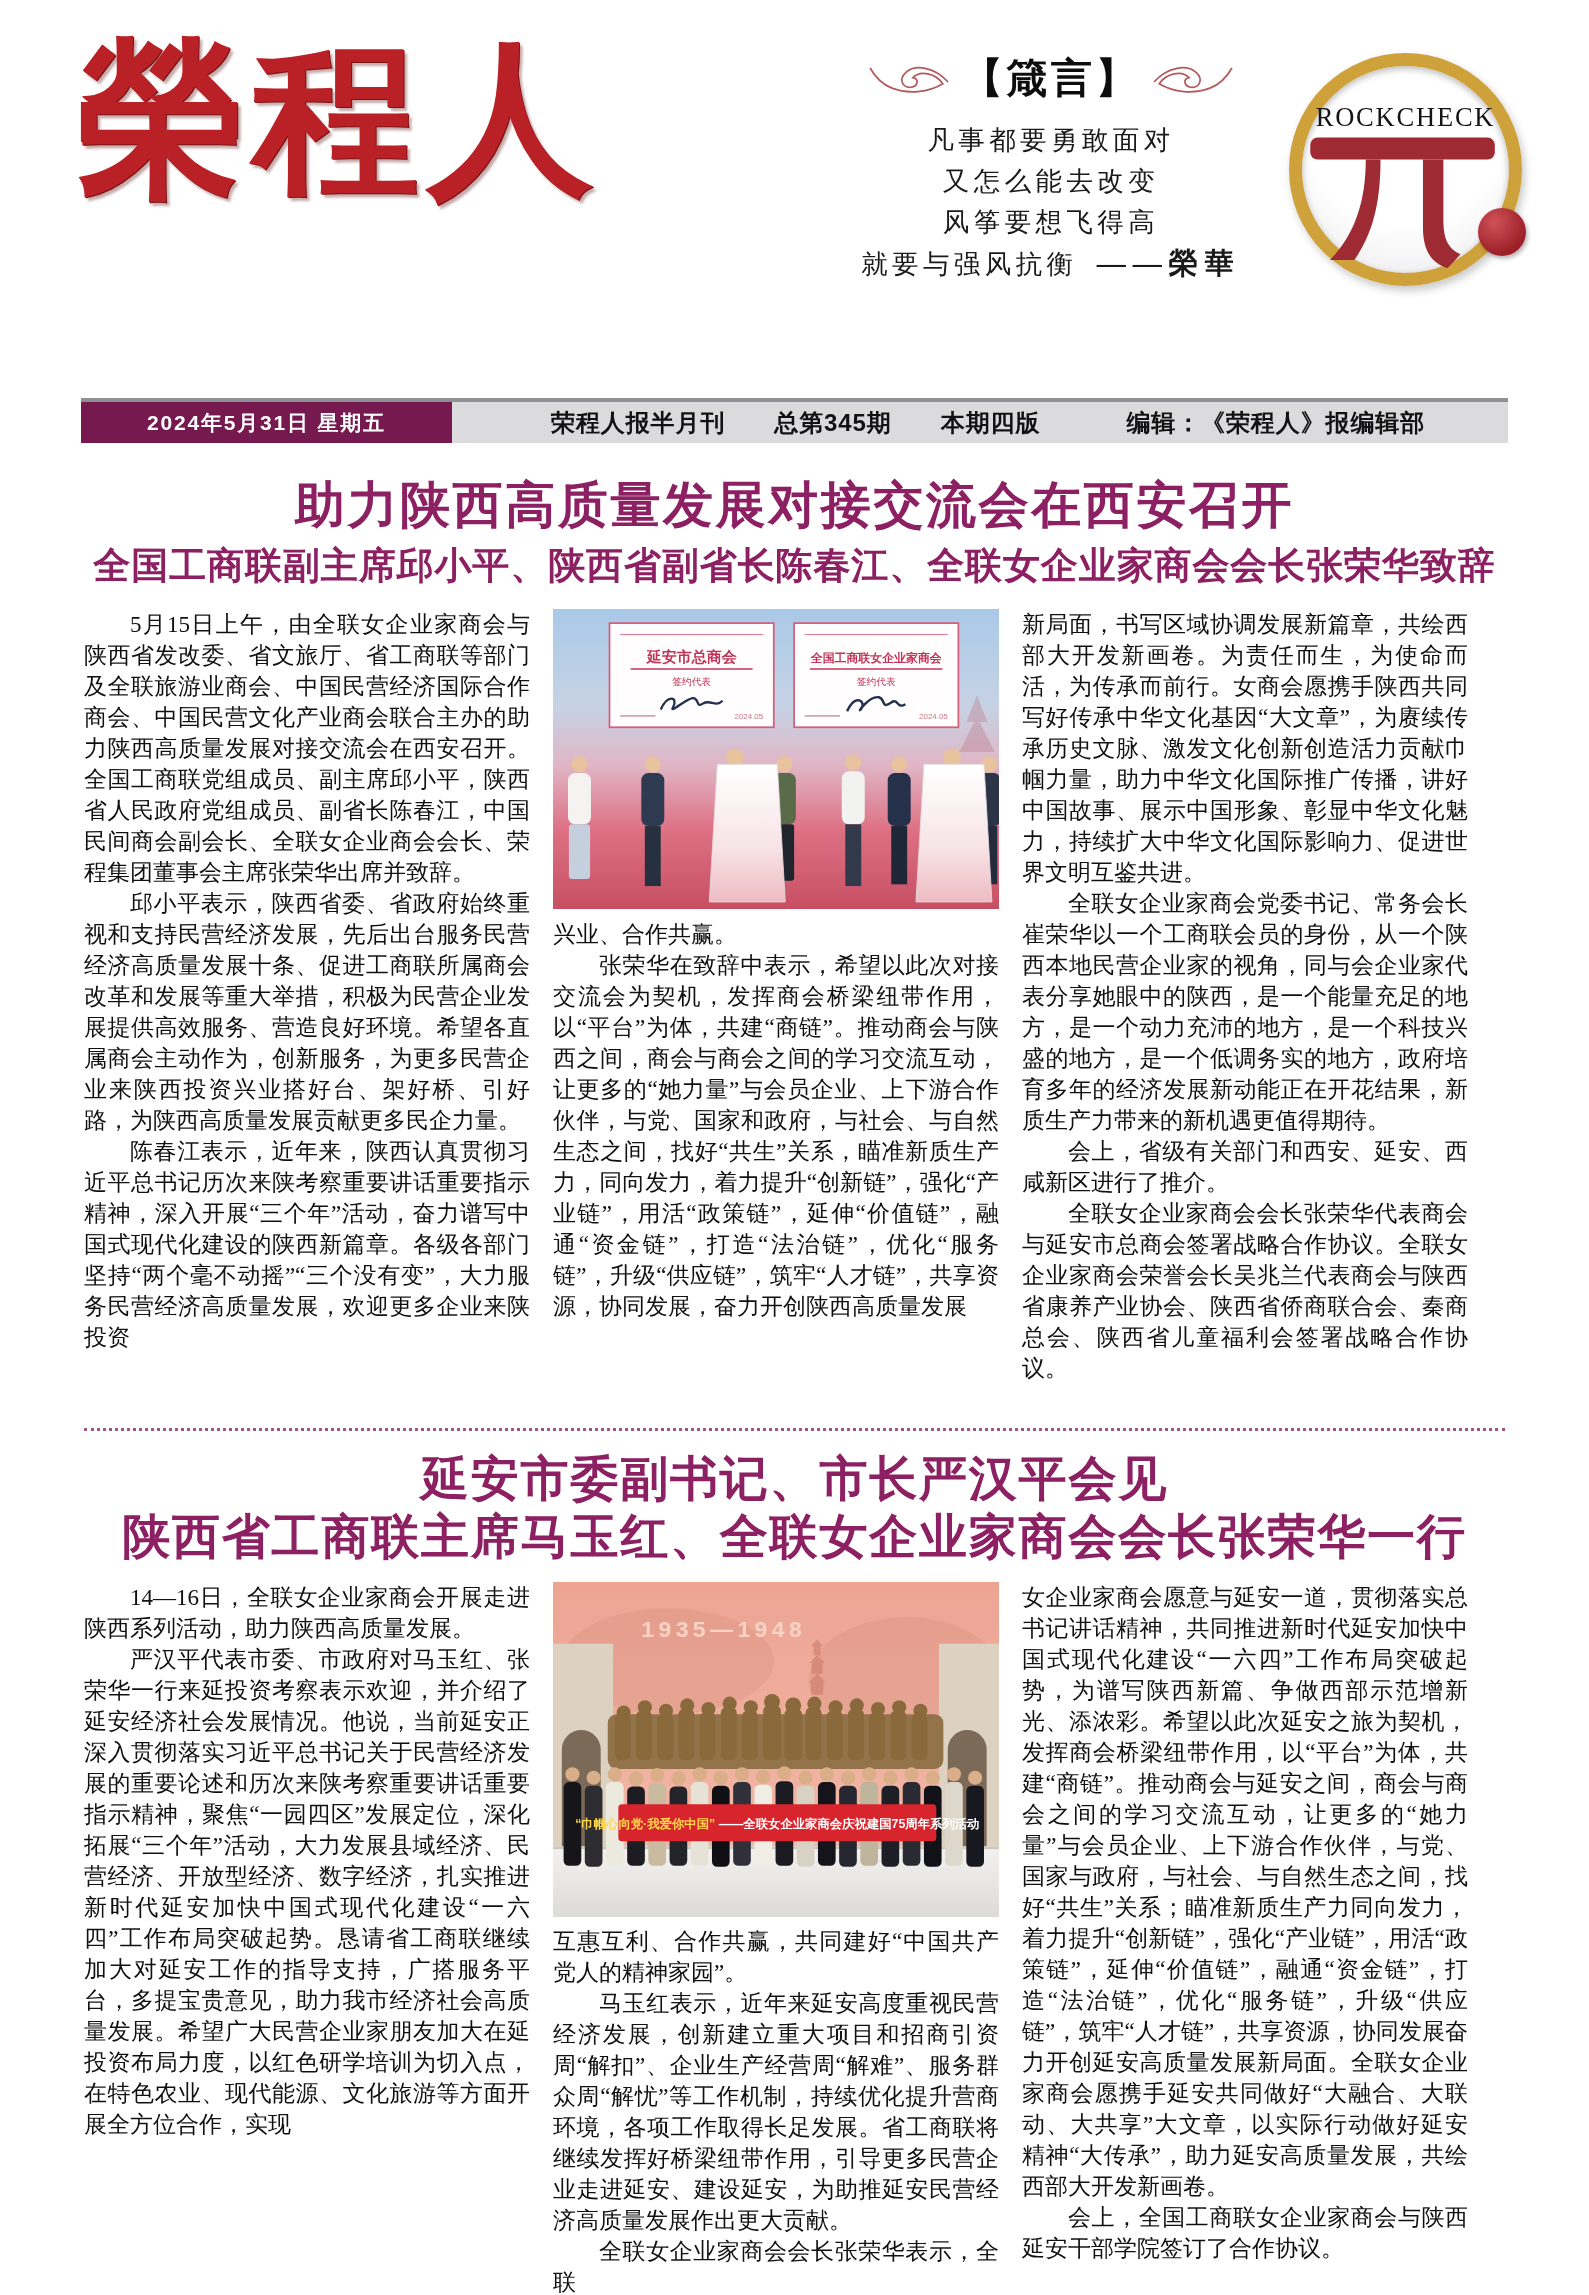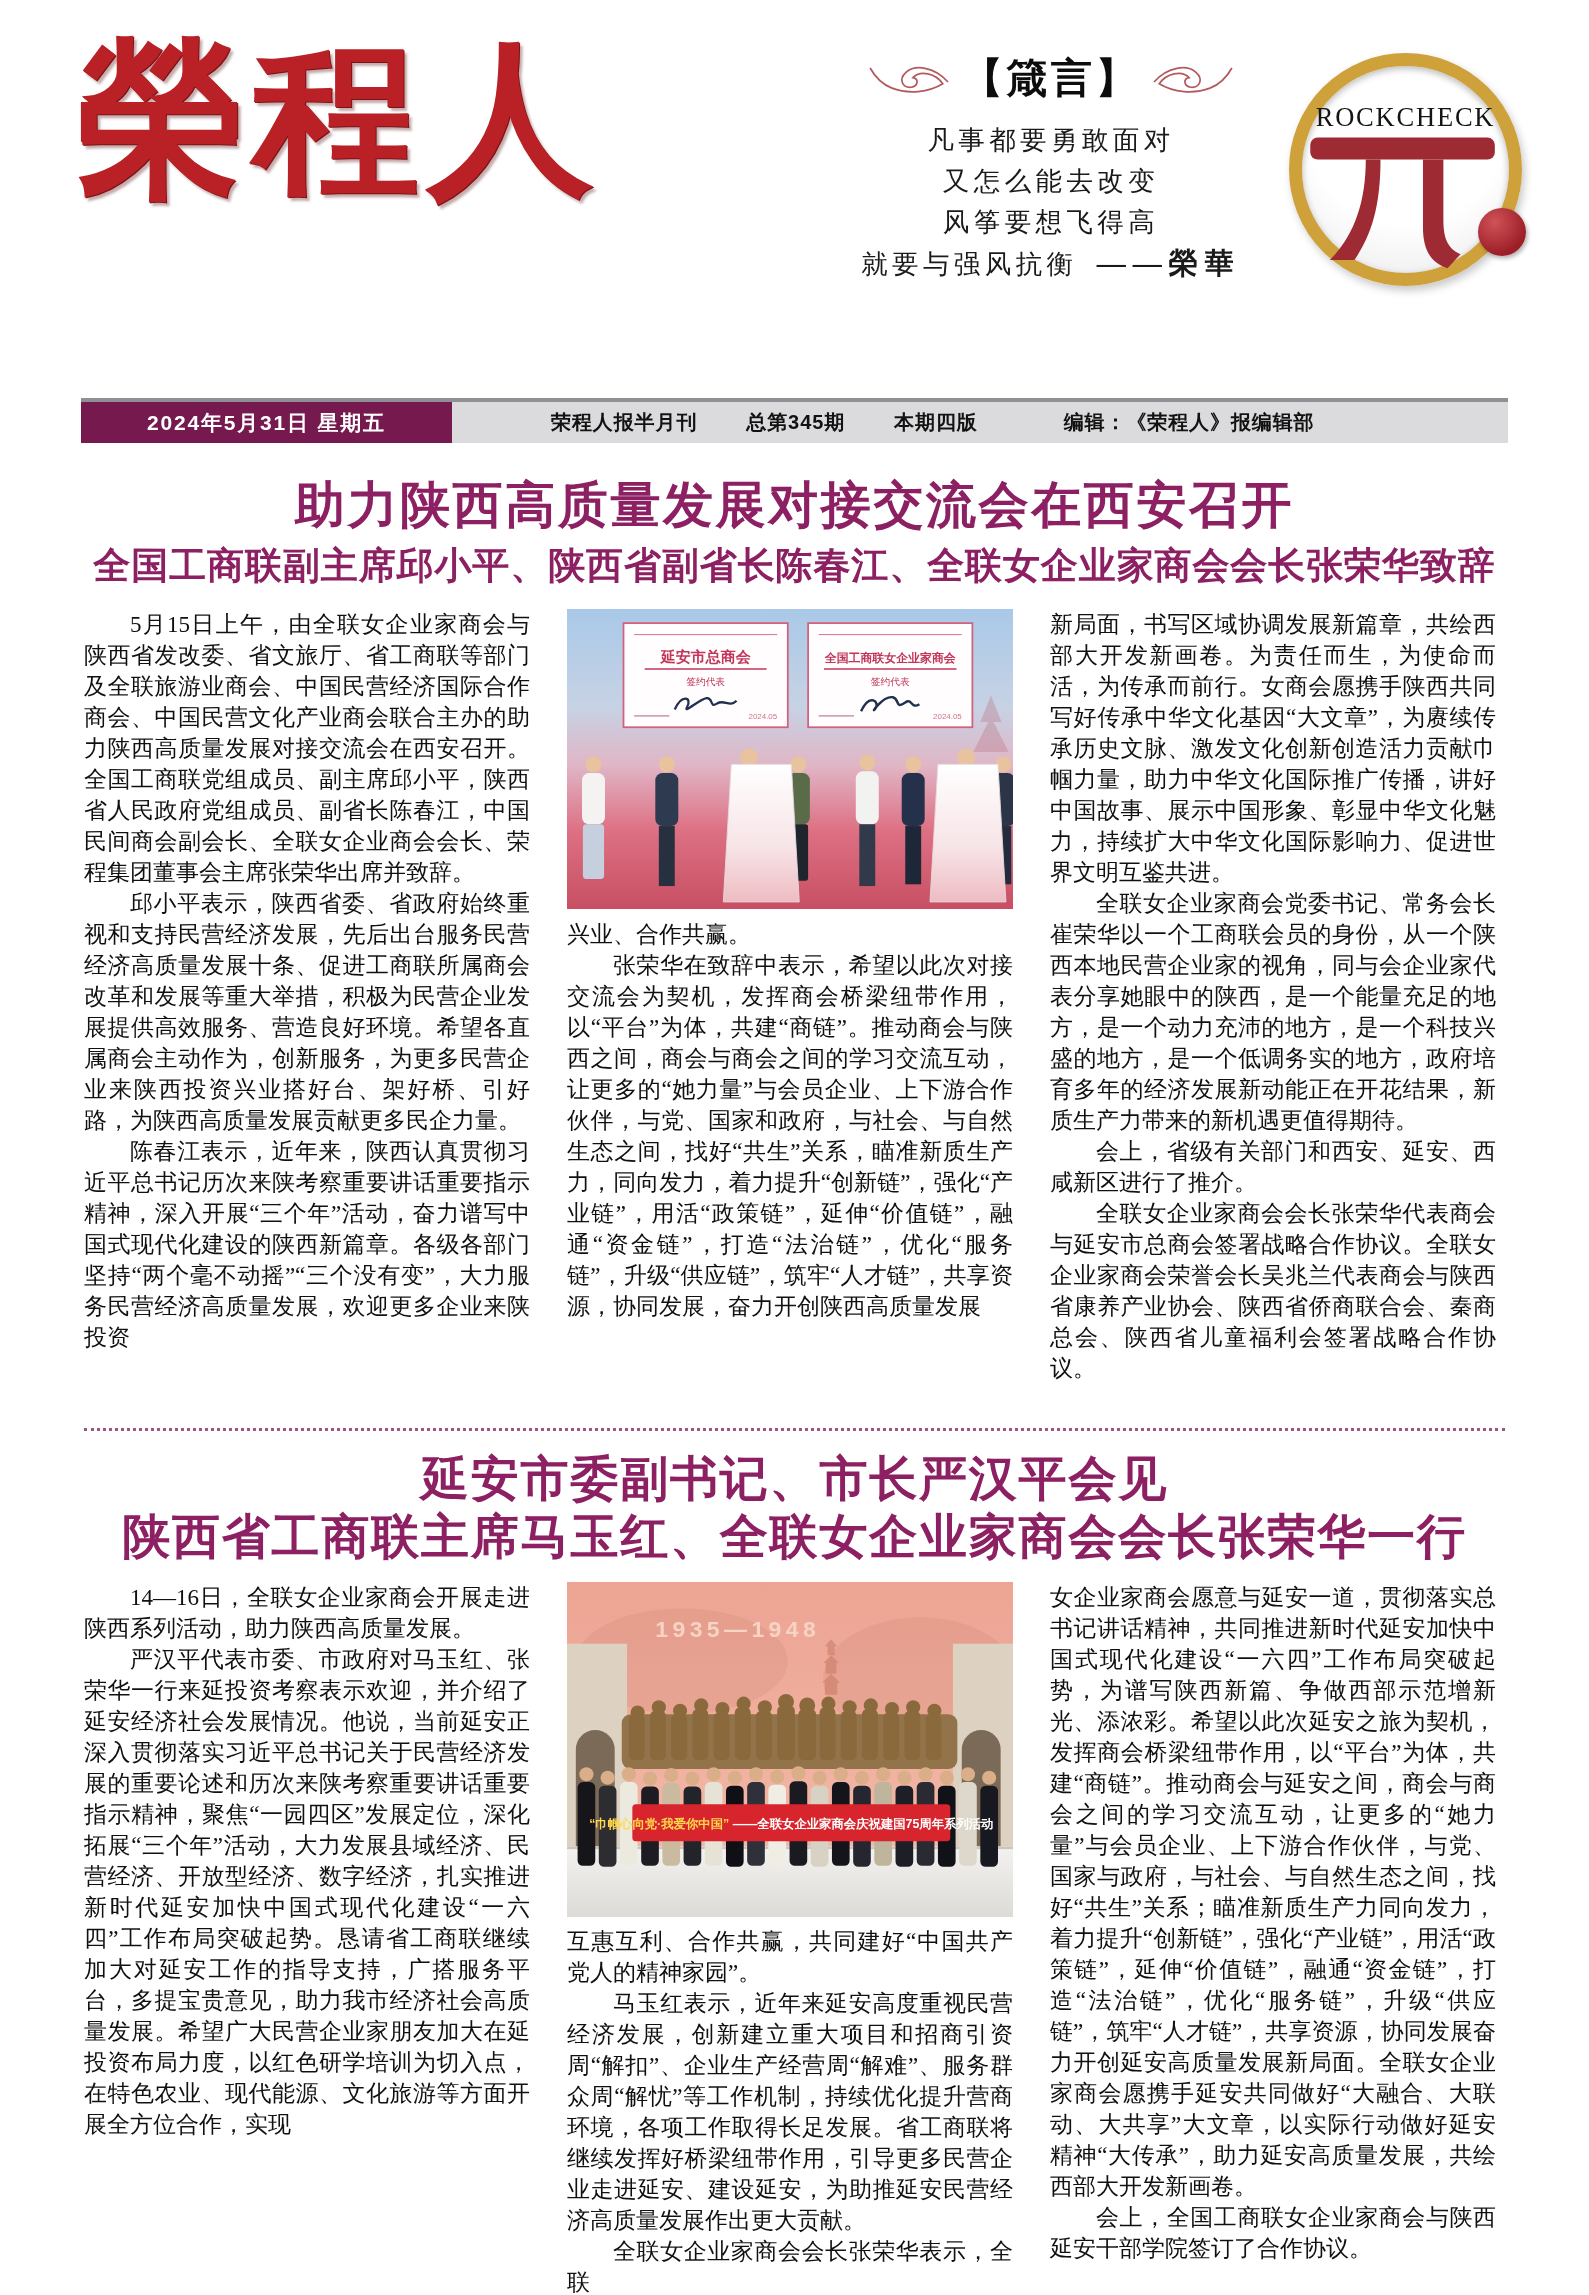--- a/index.html
+++ b/index.html
@@ -26,33 +26,33 @@
       font-family:"Liberation Serif",serif;font-weight:normal;font-size:26.5px;color:#141414;letter-spacing:1.8px;}
   .logo-pi{position:absolute;left:12.4px;top:78px;width:208px;height:147px;}
   .logo-dot{position:absolute;right:-3.5px;bottom:30px;width:48px;height:48px;border-radius:50%;
       background:radial-gradient(circle at 35% 30%,#d05258,#9c1f28 70%);
       box-shadow:1.8px 2.6px 4.4px rgba(0,0,0,.3);}
   
   .datebar{margin:0 81px;height:41px;border-top:4.4px solid #8f8f96;background:#dbdbde;
       display:flex;align-items:stretch;font-family:"Liberation Sans",sans-serif;font-weight:bold;}
   .datebar-date{width:371px;background:#75194e;color:#fff;font-size:21px;
       display:flex;align-items:center;justify-content:center;letter-spacing:1.8px;}
-  .datebar-meta{flex:1;display:flex;align-items:center;font-size:20px;color:#121212;
+  .datebar-meta{flex:1;display:flex;align-items:center;font-size:24px;color:#121212;
       padding-left:99px;gap:49px;letter-spacing:0.9px;}
   .datebar-meta .editor{margin-left:37px;}
   
   .headline1{margin:35px 84px 12px;text-align:center;color:#8c2062;font-size:50px;line-height:1.1;
       font-weight:bold;font-family:"Liberation Sans",sans-serif;letter-spacing:2.6px;}
   .subheadline1{margin:12.4px 53px 0;text-align:center;color:#8c2062;font-size:37px;line-height:1.15;
       font-weight:bold;font-family:"Liberation Sans",sans-serif;letter-spacing:0.9px;}
   .headline2{margin:19.4px 84px 0;text-align:center;color:#8c2062;font-size:48px;line-height:1.2;
       font-weight:bold;font-family:"Liberation Sans",sans-serif;letter-spacing:1.8px;}
   .headline2 .line{display:block;}
   
-  .columns{display:flex;gap:37px;margin:21px 84px 0;}
+  .columns{display:flex;gap:23px;margin:21px 84px 0;}
   .cols1{height:805px;overflow:hidden;}
   .cols2{height:746px;overflow:hidden;margin-top:16px;}
   .colw{width:446px;flex:0 0 446px;}
   .para{margin:0;font-size:23px;line-height:31px;text-align:justify;color:#101010;}
   .para.ind{text-indent:2em;}
   .dotted-divider{margin:14px 84px 0;border-top:3.5px dotted #a05580;height:0;}
   
   .photo{width:446px;margin:0 0 9.7px;display:block;}
   .photo svg{display:block;}
 </style>

